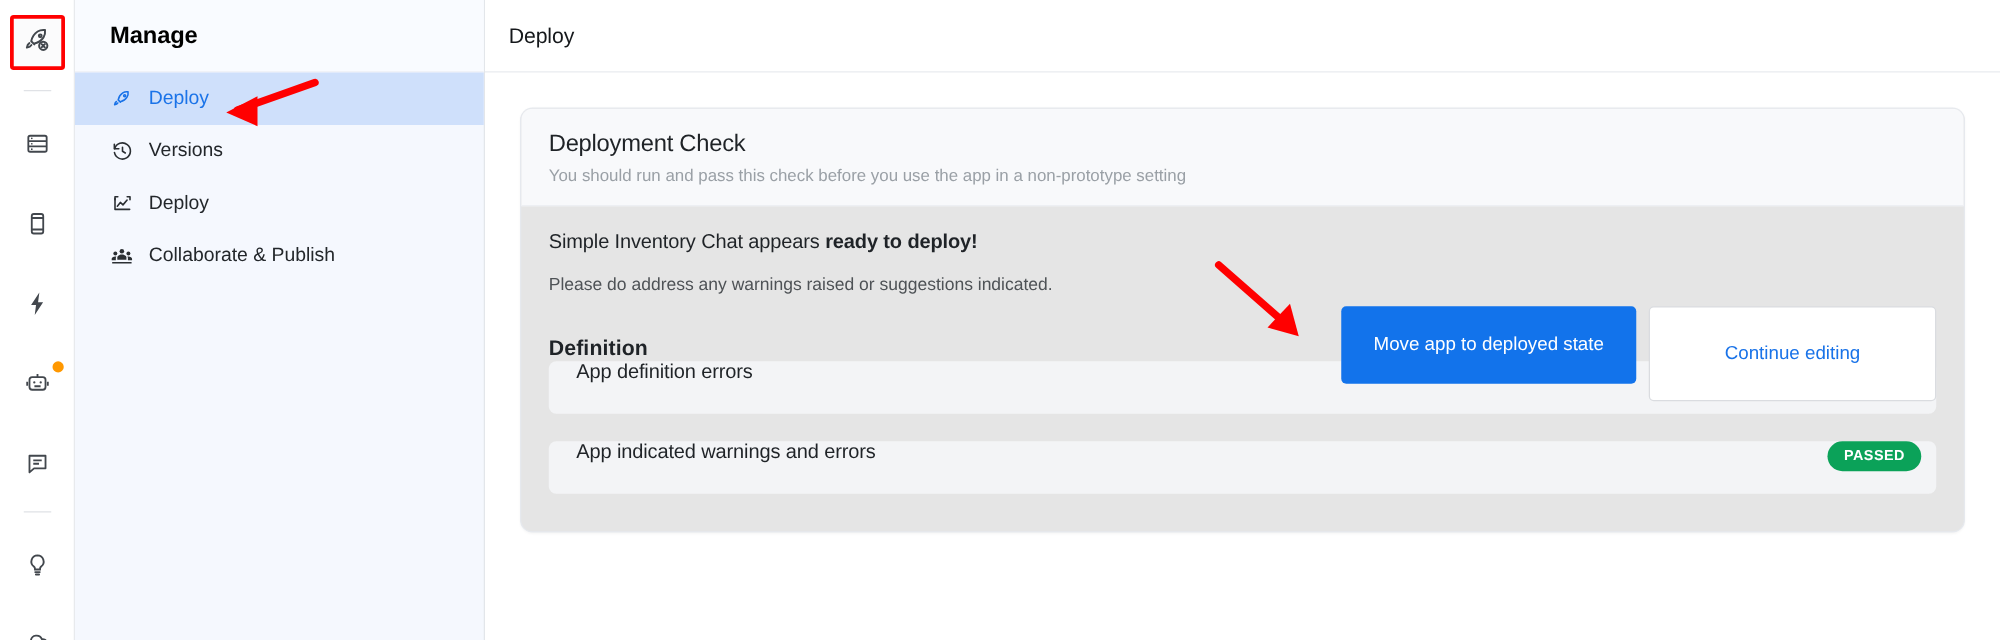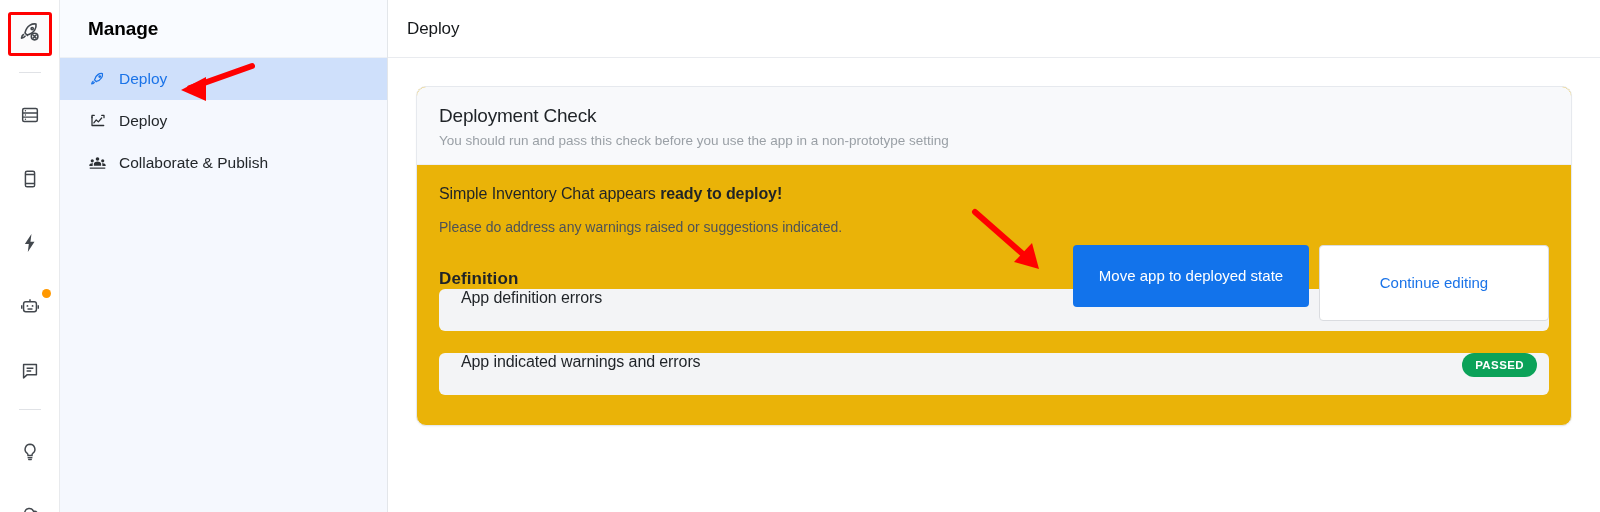--- a/index.html
+++ b/index.html
@@ -85,21 +85,21 @@
     padding-left: 19px;
     border-bottom: 1px solid #e9ebef;
     font-size: 17px; color: #15181b; font-weight: 400;
     letter-spacing: -0.1px;
   }
   .main-body { padding: 28px 28px 0 28px; }
 
   .card {
     border: 1px solid #e6e9ee;
     border-radius: 10px;
-    background: #eab308;
+    background: #e5e5e5;
     overflow: hidden;
     box-shadow: 0 1px 2px rgba(20,25,35,.04);
   }
   .card-head {
     background: #f8f9fb;
     padding: 18px 22px 16px 22px;
     border-bottom: 1px solid #edeff3;
   }
   .card-head h2 {
     font-size: 19px; font-weight: 400; color: #1f2327;
@@ -276,20 +276,30 @@
         <span class="nav-ico">
           <svg width="18" height="18" viewBox="0 0 24 24" fill="none" stroke="currentColor" stroke-width="1.7" stroke-linecap="round" stroke-linejoin="round">
             <path d="M5.5 15c-1.5.8-1.9 3.4-1.9 3.4s2.6-.4 3.4-1.9"></path>
             <path d="M9.8 15.6L7.4 13.2c.6-2.9 2.5-5.9 4.9-7.4 1.9-1.2 4.2-1.3 5.6-1.1.2 1.4.1 3.7-1.1 5.6-1.5 2.4-4.5 4.3-7 4.9z"></path>
             <circle cx="14.3" cy="8.8" r="1.05"></circle>
           </svg>
         </span>
         <span>Deploy</span>
       </div>
 
+      <div class="nav-item">
+        <span class="nav-ico">
+          <svg width="18" height="18" viewBox="0 0 24 24" fill="none" stroke="currentColor" stroke-width="1.7" stroke-linecap="round" stroke-linejoin="round">
+            <path d="M3.6 9.3A8.6 8.6 0 1 1 3.4 13.3"></path>
+            <path d="M3.3 4.6v4.8h4.8"></path>
+            <path d="M12 7.8V12l3 1.9"></path>
+          </svg>
+        </span>
+        <span>Versions</span>
+      </div>
 
       <div class="nav-item">
         <span class="nav-ico">
           <svg width="18" height="18" viewBox="0 0 24 24" fill="none" stroke="currentColor" stroke-width="1.7" stroke-linecap="round" stroke-linejoin="round">
             <path d="M4 6.4V18h15.6"></path>
             <path d="M4 4.6h3M17 4.6h3M20 4.6v3M4 4.6v3"></path>
             <path d="M6.5 14.6l3.2-4 2.8 2.6 4.4-5.2"></path>
           </svg>
         </span>
         <span>Deploy</span>

